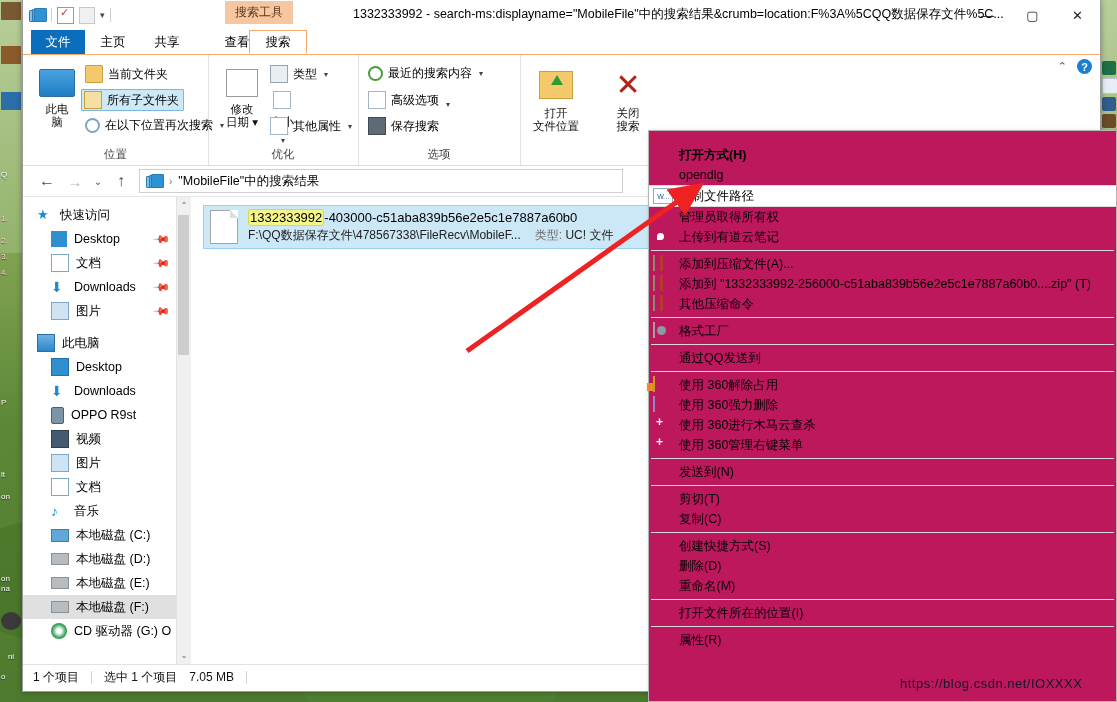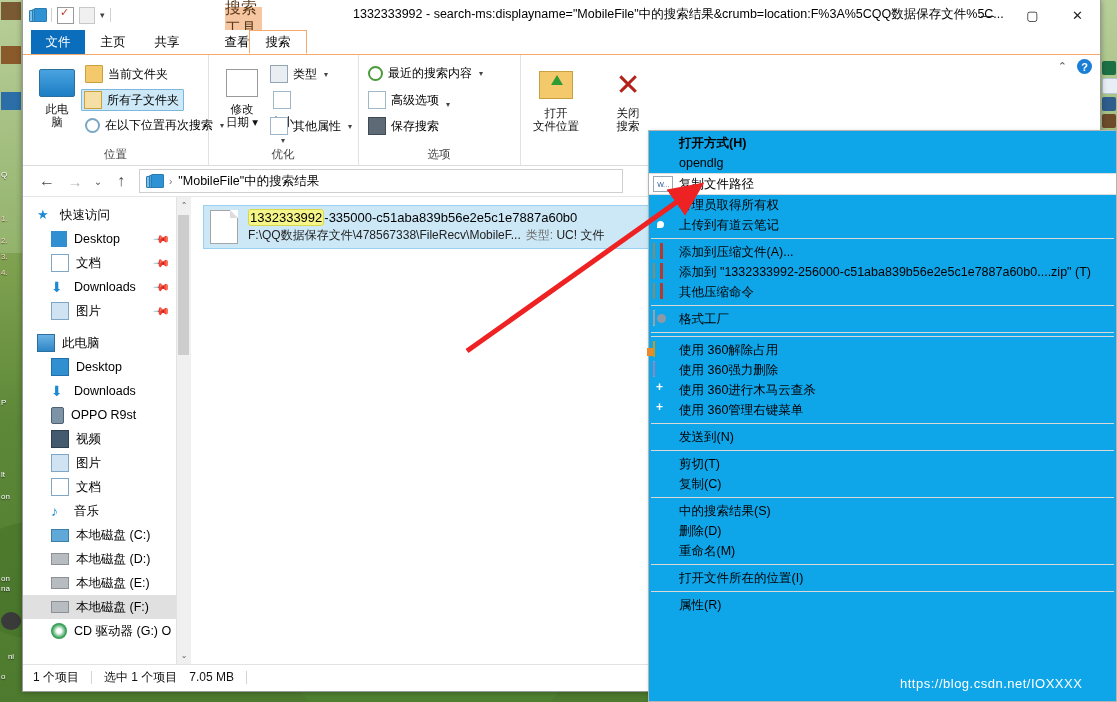--- a/index.html
+++ b/index.html
@@ -40,22 +40,22 @@
   .folder-stack i:nth-child(3){left:5px;top:0px;width:11px;height:12px;background:#2e92d4;}
   .mini-prop{width:15px;height:15px;border:1px solid #9a9a9a;background:#fff;position:relative;}
   .mini-prop:after{content:"✓";position:absolute;left:2px;top:-2px;font-size:11px;color:#c0392b;}
   .mini-blank{width:14px;height:15px;border:1px solid #c8c8c8;background:#f0f0f0;}
   .caret-d{font-size:9px;color:#444;}
   .title-text{position:absolute;left:330px;top:6px;font-size:12.5px;color:#000;white-space:nowrap;}
   .wbtns{position:absolute;right:0;top:0;display:flex;}
   .wbtn{width:45px;height:30px;display:flex;align-items:center;justify-content:center;font-size:13px;color:#222;}
 
   
-  .ctx-tooltab{position:absolute;left:202px;top:7px;width:37px;height:23px;background:#f6c6a0;
-    display:flex;align-items:center;justify-content:center;font-size:16px;color:#5a3a1d;}
+  .ctx-tooltab{position:absolute;left:202px;top:1px;width:68px;height:23px;background:#f6c6a0;
+    display:flex;align-items:center;justify-content:center;font-size:12px;color:#5a3a1d;}
 
   
   .tabs{height:24px;background:#fff;position:relative;border-bottom:1px solid #f6a96a;}
   .tab{position:absolute;top:0;height:24px;display:flex;align-items:center;justify-content:center;font-size:12.5px;}
   .tab.file{left:8px;width:54px;background:#0a6ebd;color:#fff;}
   .tab.t2{left:68px;width:44px;}
   .tab.t3{left:118px;width:52px;}
   .tab.t4{left:192px;width:44px;}
   .tab.t5{left:226px;width:58px;background:#fff;border:1px solid #f6a96a;border-bottom:1px solid #fff;box-sizing:border-box;}
 
@@ -89,36 +89,36 @@
   .nitem.root{padding-left:14px;font-weight:normal;}
   .nitem.sel{background:#e0e0e0;}
   .pin{position:absolute;right:22px;color:#9a9a9a;font-size:11px;transform:rotate(45deg);}
 
   .files{flex:1;background:#fff;position:relative;}
   .fitem{position:absolute;left:12px;top:8px;width:452px;height:44px;background:#cce8f7;border:1px solid #99d1f2;display:flex;align-items:center;gap:10px;padding-left:6px;box-sizing:border-box;}
   .fileicon{width:26px;height:32px;background:#fff;border:1px solid #a5a5a5;position:relative;flex:none;}
   .fileicon:after{content:"";position:absolute;right:-1px;top:-1px;border-width:0 8px 8px 0;border-style:solid;border-color:#dcdcdc #fff;}
   .fname{font-size:13px;white-space:nowrap;}
   .hl{background:#f5f58a;border:1px solid #d8d84f;border-radius:3px;padding:0 1px;}
-  .fmeta{font-size:12px;color:#222;margin-top:2px;display:flex;gap:5px;}
+  .fmeta{font-size:12px;color:#222;margin-top:2px;display:flex;gap:14px;}
   .fmeta .k{color:#6b6b6b;}
 
   
   .status{height:24px;background:#fff;border-top:1px solid #e2e2e2;display:flex;align-items:center;gap:12px;padding-left:10px;font-size:12px;color:#111;position:relative;}
   .status .divx{width:1px;height:13px;background:#d4d4d4;}
 
   
   .ribcorner{position:absolute;right:8px;top:4px;display:flex;align-items:center;gap:10px;}
   .helpdot{width:15px;height:15px;border-radius:50%;background:#1a7fd4;color:#fff;font-size:11px;font-weight:bold;
     display:flex;align-items:center;justify-content:center;}
 
   
   #ctxmenu{position:absolute;left:648px;top:130px;width:469px;height:572px;
-    background:#0ea5e9;border:1px solid #b4b4b4;box-sizing:border-box;
-    box-shadow:2px 2px 5px rgba(0,0,0,.25);padding:2px 0;font-size:12.5px;}
+    background:#be185d;border:1px solid #b4b4b4;box-sizing:border-box;
+    box-shadow:2px 2px 5px rgba(0,0,0,.25);padding:14px 0;font-size:12.5px;}
   .mi{height:20px;display:flex;align-items:center;padding-left:4px;white-space:nowrap;}
   .mi .mico{width:20px;height:16px;flex:none;margin-right:6px;position:relative;}
   .mi .mtx{line-height:20px;}
   .mi.bold .mtx{font-weight:bold;}
   .mi.hl-white{background:#fff;border-top:1px solid #dcdcdc;border-bottom:1px solid #dcdcdc;height:20px;}
   .msep{height:1px;background:#d8d8d8;margin:3px 2px;}
 
   
   .ic-word{width:18px;height:14px;background:#fff;border:1px solid #9aa7b5;font-size:7px;color:#2b5797;
     display:flex;align-items:center;justify-content:center;letter-spacing:-1px;}
@@ -131,21 +131,21 @@
   .ic-360a{width:15px;height:14px;background:#f6c344;border:1px solid #c59a22;position:relative;}
   .ic-360a:after{content:"";position:absolute;right:1px;bottom:0;width:6px;height:8px;background:#e98b2a;}
   .ic-360b{width:15px;height:14px;background:#bcb4e6;border:1px solid #8e86c0;border-radius:2px;}
   .ic-360c{width:15px;height:15px;border-radius:50%;background:radial-gradient(circle at 35% 30%,#ffe27a,#e8a81c 60%,#2f7d1f 61%,#1f6b16);position:relative;}
   .ic-360c:after{content:"+";position:absolute;left:3px;top:-2px;color:#fff;font-size:12px;font-weight:bold;}
 
   
   #annot{position:absolute;left:0;top:0;width:1117px;height:702px;pointer-events:none;}
 
   
-  #wm{position:absolute;left:900px;top:676px;font-size:13px;color:#ffffff;letter-spacing:.5px;}
+  #wm{position:absolute;left:900px;top:676px;font-size:13px;color:#0f172a;letter-spacing:.5px;}
 </style>
 </head>
 <body>
 
 <div id="desktop">
   <div class="sky"></div>
   <div class="blob" style="left:-40px;top:520px;width:170px;height:120px;background:#3c6b22;"></div>
   <div class="blob" style="right:-30px;top:560px;width:180px;height:130px;background:#46762a;"></div>
   <div class="blob" style="left:300px;top:640px;width:260px;height:90px;background:#538b33;"></div>
 </div>
@@ -418,21 +418,21 @@
         <div class="thumb"></div>
         <div class="dn">⌄</div>
       </div>
     </div>
 
     <div class="files">
       <div class="fitem">
         <span class="fileicon"></span>
         <span>
           <span class="fname">
-            <span class="hl">1332333992</span><span>-335000-c51aba839b56e2e5c1e7887a60b0</span>
+            <span class="hl">1332333992</span><span>-403000-c51aba839b56e2e5c1e7887a60b0</span>
           </span>
           <span class="fmeta">
             <span>F:\QQ数据保存文件\478567338\FileRecv\MobileF...</span>
             <span><span class="k">类型:</span>
             <span>UC! 文件</span></span>
           </span>
         </span>
       </div>
     </div>
   </div>
@@ -491,20 +491,24 @@
     <span class="mtx">其他压缩命令</span>
   </div>
   <div class="msep"></div>
 
   <div class="mi">
     <span class="mico"><span class="ic-ff"></span></span>
     <span class="mtx">格式工厂</span>
   </div>
   <div class="msep"></div>
 
+  <div class="mi">
+    <span class="mico"></span>
+    <span class="mtx">通过QQ发送到</span>
+  </div>
   <div class="msep"></div>
 
   <div class="mi">
     <span class="mico"><span class="ic-360a"></span></span>
     <span class="mtx">使用 360解除占用</span>
   </div>
 
   <div class="mi">
     <span class="mico"><span class="ic-360b"></span></span>
     <span class="mtx">使用 360强力删除</span>
@@ -533,21 +537,21 @@
   </div>
 
   <div class="mi">
     <span class="mico"></span>
     <span class="mtx">复制(C)</span>
   </div>
   <div class="msep"></div>
 
   <div class="mi">
     <span class="mico"></span>
-    <span class="mtx">中的搜索结果(S)</span>
+    <span class="mtx">创建快捷方式(S)</span>
   </div>
 
   <div class="mi">
     <span class="mico"></span>
     <span class="mtx">删除(D)</span>
   </div>
 
   <div class="mi">
     <span class="mico"></span>
     <span class="mtx">重命名(M)</span>

